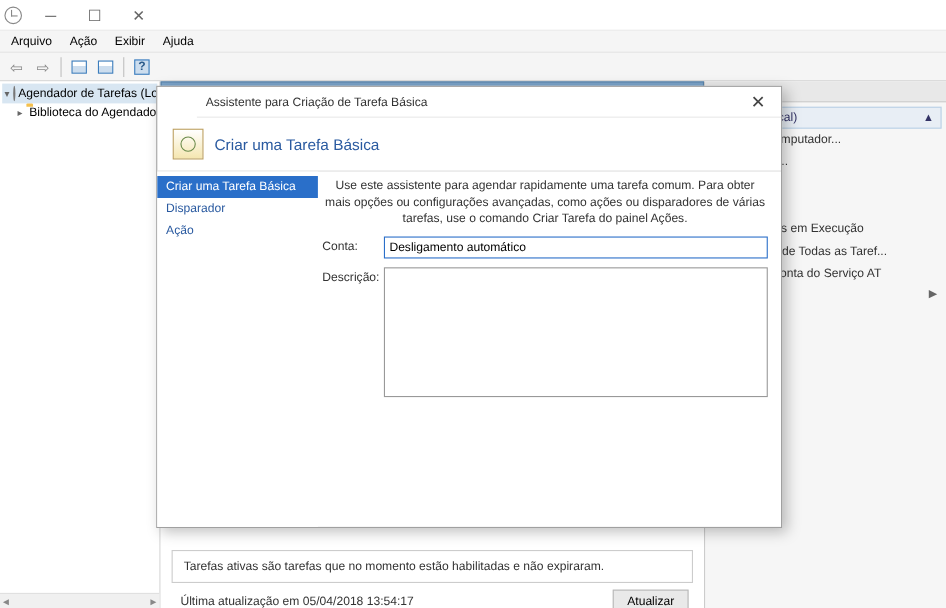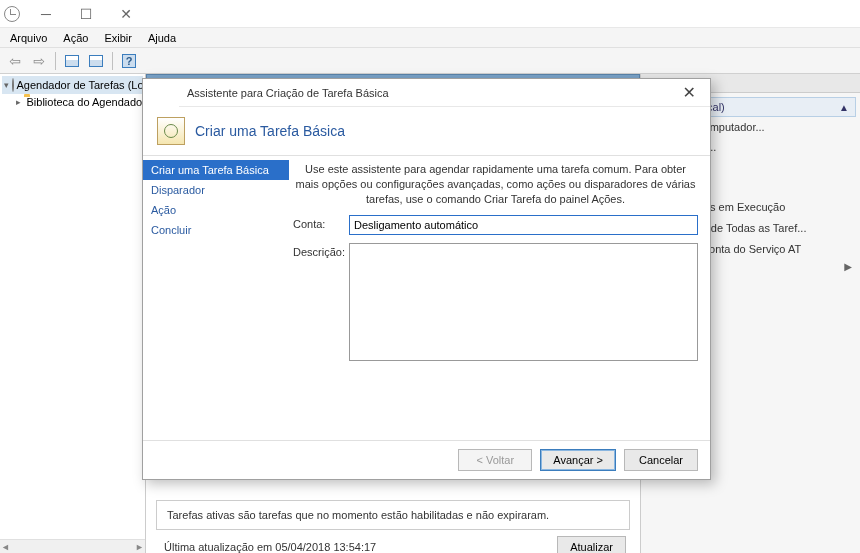--- a/index.html
+++ b/index.html
@@ -483,32 +483,26 @@
   </div>
   <div class="wizard-header">
     <div class="wicon"></div>
     <h2>Criar uma Tarefa Básica</h2>
   </div>
   <div class="wizard-body">
     <div class="wizard-steps">
       <div class="step active">Criar uma Tarefa Básica</div>
       <div class="step">Disparador</div>
       <div class="step">Ação</div>
-      <div class="step">Concluir</div>
     </div>
     <div class="wizard-form">
       <div class="instr">Use este assistente para agendar rapidamente uma tarefa comum. Para obter mais opções ou configurações avançadas, como ações ou disparadores de várias tarefas, use o comando Criar Tarefa do painel Ações.</div>
       <div class="form-row">
         <label>Conta:</label>
         <input type="text" value="Desligamento automático" style="">
       </div>
       <div class="form-row">
         <label>Descrição:</label>
         <textarea style=""></textarea>
       </div>
     </div>
   </div>
-  <div class="wizard-footer">
-    <button class="btn disabled">&lt; Voltar</button>
-    <button class="btn primary">Avançar &gt;</button>
-    <button class="btn">Cancelar</button>
-  </div>
 </div>
 
 </body></html>

